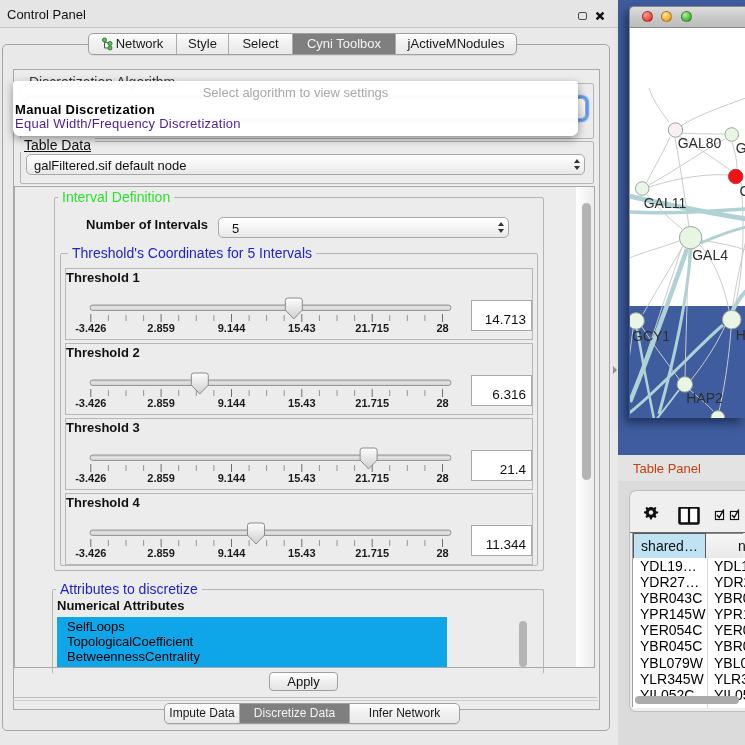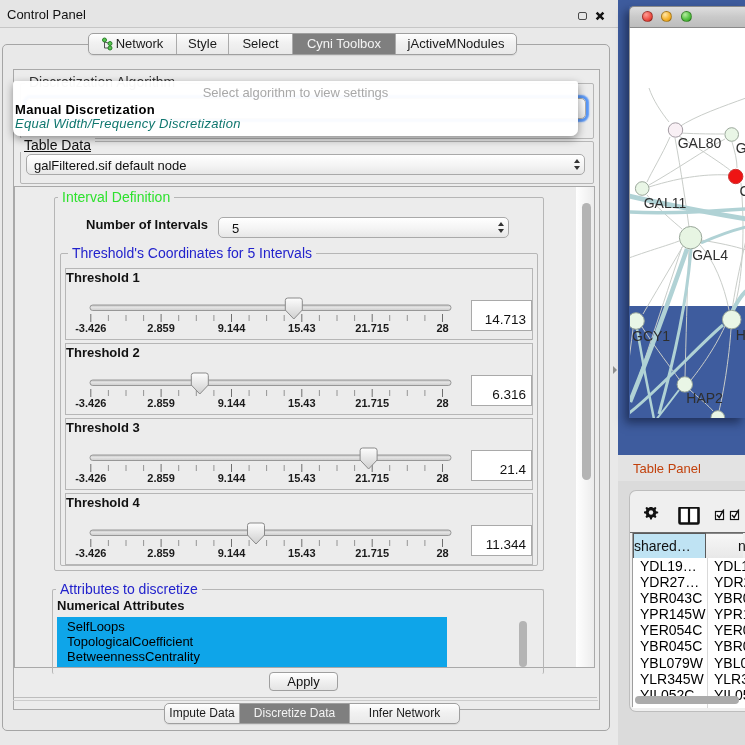--- a/index.html
+++ b/index.html
@@ -39,35 +39,35 @@
   .vbox{position:absolute;left:471px;width:54px;height:29px;border:1px solid #a9a9a9;background:#fff;
         font-size:13.5px;color:#111;text-align:right;line-height:37px;padding-right:5px;overflow:hidden;}
   
   .sbtrack{position:absolute;background:linear-gradient(to right,#ffffff,#ececec);}
   .sbthumb{position:absolute;background:#b4b4b4;border-radius:4.5px;}
   
   #popup{left:13px;top:80.5px;width:565px;height:55.5px;background:rgba(255,255,255,0.965);
          border-radius:3px 3px 7px 7px;box-shadow:0 3px 9px rgba(0,0,0,0.4);z-index:50;}
   #popup .p1{position:absolute;left:0;top:4.5px;width:100%;text-align:center;font-size:13px;color:#a8a8a8;}
   #popup .p2{position:absolute;left:2px;top:21px;font-size:13px;font-weight:bold;color:#000;letter-spacing:0.3px;}
-  #popup .p3{position:absolute;left:2px;top:35px;font-size:13px;color:#0f766e;letter-spacing:0.25px;font-style:italic;}
+  #popup .p3{position:absolute;left:2px;top:35px;font-size:13px;color:#4c1d95;letter-spacing:0.25px;}
   
   #bluebg{left:618px;top:0;width:127px;height:455px;background:#3e5c9e;}
   #netwin{left:629px;top:6px;width:116px;height:412px;box-shadow:-4px 5px 9px rgba(10,16,40,0.55);}
   #nettitle{left:0;top:0;width:116px;height:22px;border-radius:5px 0 0 0;border:1px solid #8a8a8a;border-right:none;
             background:linear-gradient(#dedede,#c9c9c9 50%,#bdbdbd);box-sizing:border-box;}
   .tl{position:absolute;top:5px;width:11px;height:11px;border-radius:50%;border:1px solid rgba(0,0,0,0.3);box-sizing:border-box;}
   #netcanvas{left:0;top:22px;width:116px;height:278px;background:#ffffff;border-left:1px solid #9a9a9a;box-sizing:border-box;}
   #tpheader{left:618px;top:455px;width:127px;height:26px;background:#e3e3e3;border-bottom:1px solid #cccccc;}
   #tpheader span{position:absolute;left:15px;top:6px;font-size:13px;color:#c2410c;}
   #tpbg{left:618px;top:481px;width:127px;height:264px;background:#dbdbdb;}
   #tablecard{left:629px;top:490px;width:130px;height:220px;background:#efefef;border:1px solid #bdbdbd;border-radius:7px 0 0 7px;border-right:none;}
   #tableheadline{left:630px;top:532px;width:115px;height:1px;background:#6b6b6b;}
   .th1{left:633px;top:533px;width:71px;height:24px;background:#bfe3f3;border:1px solid #5a5a5a;
-       font-size:14px;color:#111;text-align:left;line-height:24px;}
+       font-size:14px;color:#111;text-align:center;line-height:24px;}
   .th2{left:706px;top:533px;width:37px;height:24px;background:linear-gradient(#f7f7f7,#e8e8e8);border-top:1px solid #888;
        border-bottom:1px solid #888;font-size:14px;color:#111;line-height:24px;}
   #tbody{left:633px;top:557.5px;width:112px;height:150px;background:#ffffff;overflow:hidden;}
   .trow2{position:absolute;left:0;width:200px;height:16.17px;font-size:14px;color:#000;}
   .c1{position:absolute;left:7px;}
   .c2{position:absolute;left:81px;}
   #hscroll{left:635px;top:696px;width:104px;height:8px;background:#ababab;border-radius:4px;}
   #divcaret{left:613px;top:366px;width:0;height:0;border-top:4px solid transparent;border-bottom:4px solid transparent;border-left:4px solid #909090;}
 </style>
 </head>

